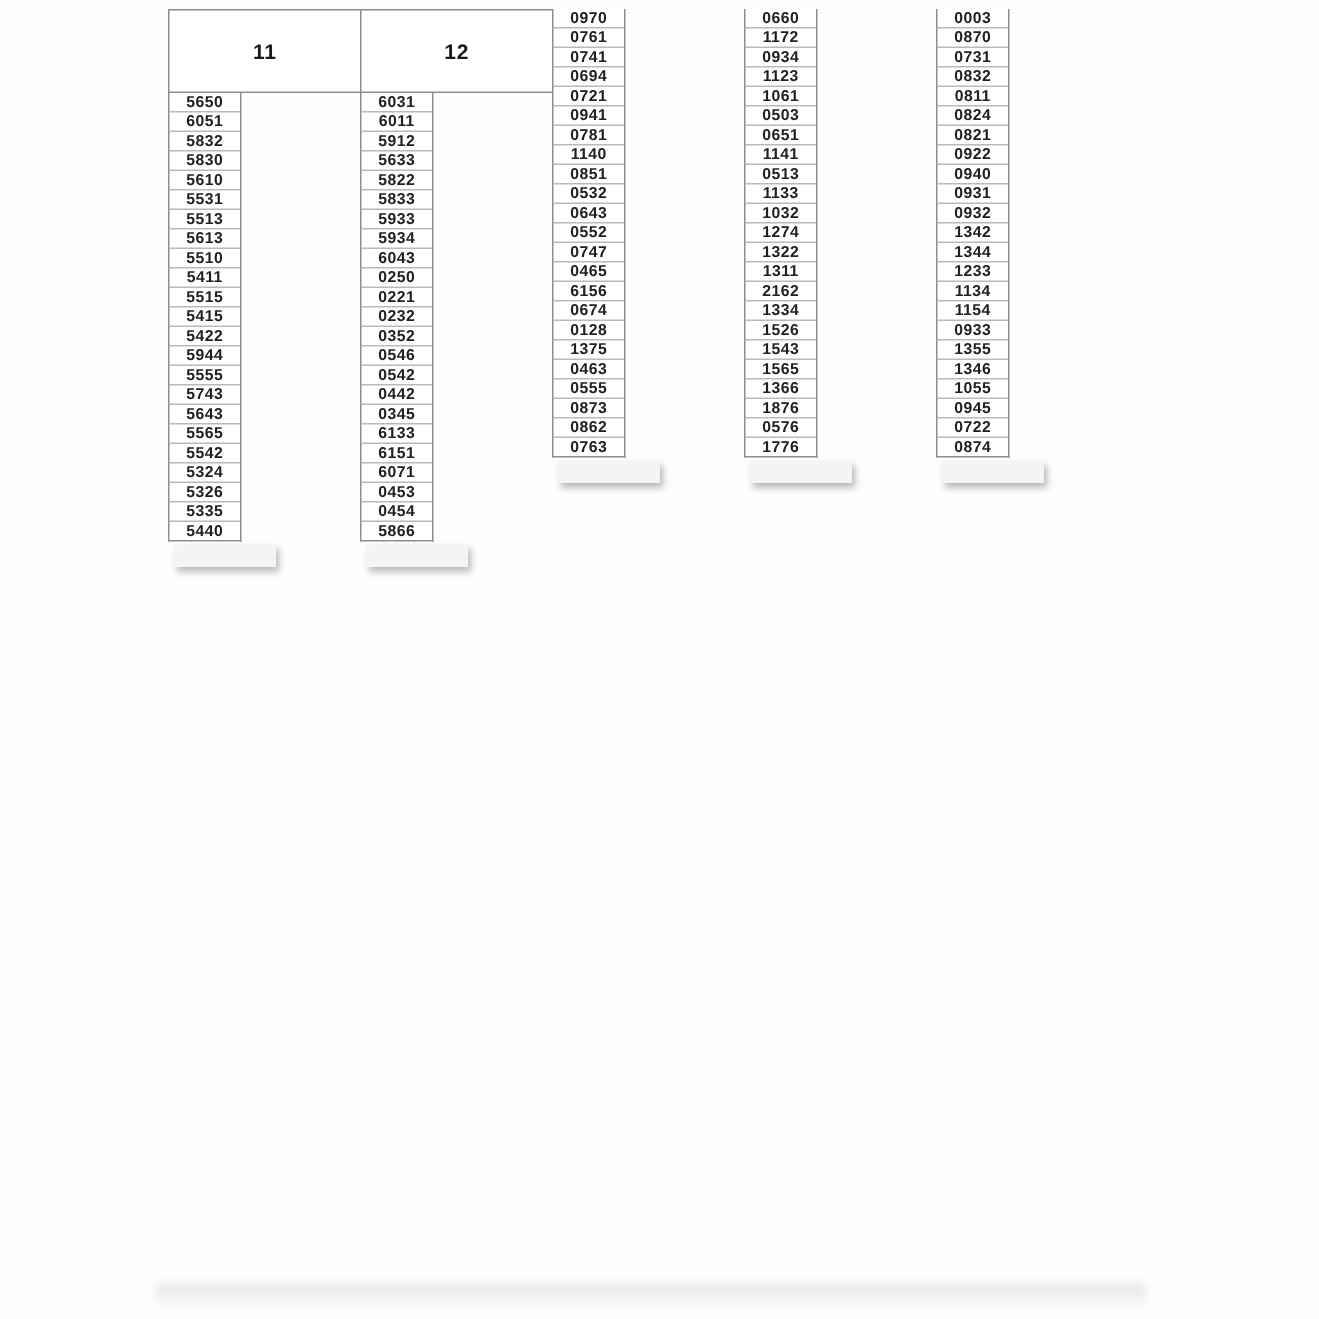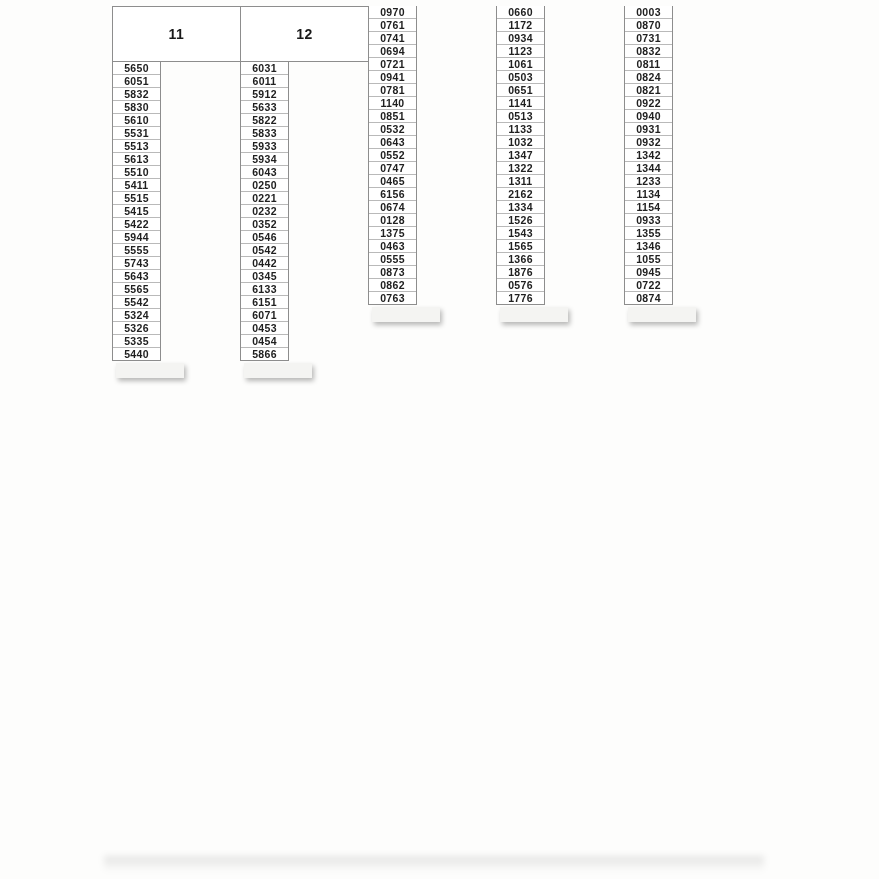--- a/index.html
+++ b/index.html
@@ -472,21 +472,21 @@
             <div class="code-cell">1172</div>
             <div class="code-cell">0934</div>
             <div class="code-cell">1123</div>
             <div class="code-cell">1061</div>
             <div class="code-cell">0503</div>
             <div class="code-cell">0651</div>
             <div class="code-cell">1141</div>
             <div class="code-cell">0513</div>
             <div class="code-cell">1133</div>
             <div class="code-cell">1032</div>
-            <div class="code-cell">1347</div>
+            <div class="code-cell">1274</div>
             <div class="code-cell">1322</div>
             <div class="code-cell">1311</div>
             <div class="code-cell">2162</div>
             <div class="code-cell">1334</div>
             <div class="code-cell">1526</div>
             <div class="code-cell">1543</div>
             <div class="code-cell">1565</div>
             <div class="code-cell">1366</div>
             <div class="code-cell">1876</div>
             <div class="code-cell">0576</div>

